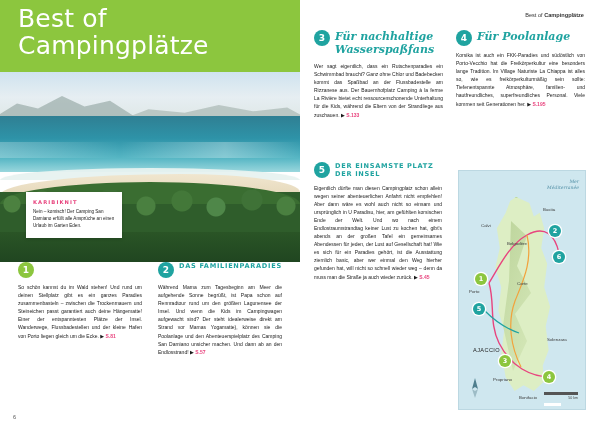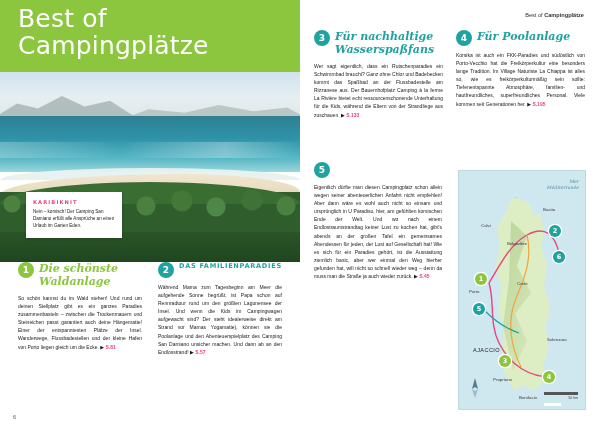--- a/index.html
+++ b/index.html
@@ -283,21 +283,20 @@
     <div class="tipbox">
       <div class="tipbox-title">KARIBIKNIT</div>
       <div class="tipbox-text">Nein – komisch! Der Camping San Damiano erfüllt alle Ansprüche an einen Urlaub im Garten Eden.</div>
     </div>
 
     <div class="cols">
 
       <div class="col">
         <div class="entry-head">
           <div class="num">1</div>
-          <div class="entry-title">Die schönste Waldanlage</div>
         </div>
         <div class="body">
           <span>So schön kannst du im Wald stehen! Und rund um deinen Stellplatz gibt es ein ganzes Paradies zusammenbasteln – zwischen die Trockenmauern und Steineichen passt garantiert auch deine Hängematte! Einer der entspanntesten Plätze der Insel. Wanderwege, Flussbadestellen und der kleine Hafen von Porto liegen gleich um die Ecke.</span>
           <span class="arrow">▶ </span><span class="ref">S.81</span>
         </div>
       </div>
 
       <div class="col">
         <div class="entry-head">
           <div class="num teal">2</div>
@@ -342,20 +341,21 @@
           <span>Korsika ist auch ein FKK-Paradies und südöstlich von Porto-Vecchio hat die Freikörperkultur eine besonders lange Tradition. Im Village Naturiste La Chiappa ist alles so, wie es freikörperkulturmäßig sein sollte: Tiefenentspannte Atmosphäre, familien- und hautfreundliches, superfreundliches Personal. Viele kommen seit Generationen her.</span>
           <span class="arrow">▶ </span><span class="ref">S.195</span>
         </div>
       </div>
 
     </div>
 
     <div class="block5">
       <div class="sect-title-box">
         <div class="num teal2">5</div>
+        <div class="entry-title caps teal">DER EINSAMSTE PLATZ DER INSEL</div>
       </div>
       <div class="body">
         <span>Eigentlich dürfte man diesen Campingplatz schon allein wegen seiner abenteuerlichen Anfahrt nicht empfehlen! Aber dann wäre es wohl auch nicht so einsam und ursprünglich in U Paradisu, hier, am gefühlten korsischen Ende der Welt. Und wo nach einem Endlostraumstrandtag keiner Lust zu kochen hat, gibt's abends an der großen Tafel ein gemeinsames Abendessen für jeden, der Lust auf Gesellschaft hat! Wie es sich für ein Paradies gehört, ist die Ausstattung ziemlich basic, aber wer einmal den Weg hierher gefunden hat, will nicht so schnell wieder weg – denn da muss man die Straße ja auch wieder zurück.</span>
         <span class="arrow">▶ </span><span class="ref">S.45</span>
       </div>
     </div>
 
     <div class="map">
       <div class="map-label-sea">
         <span>Mer</span><br>

